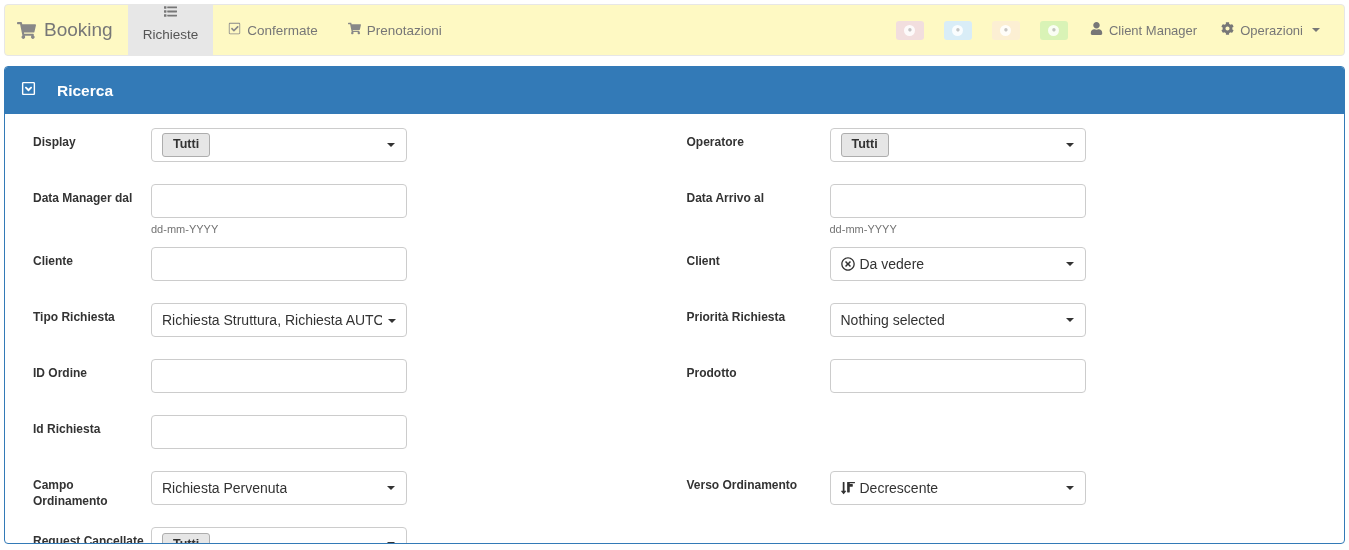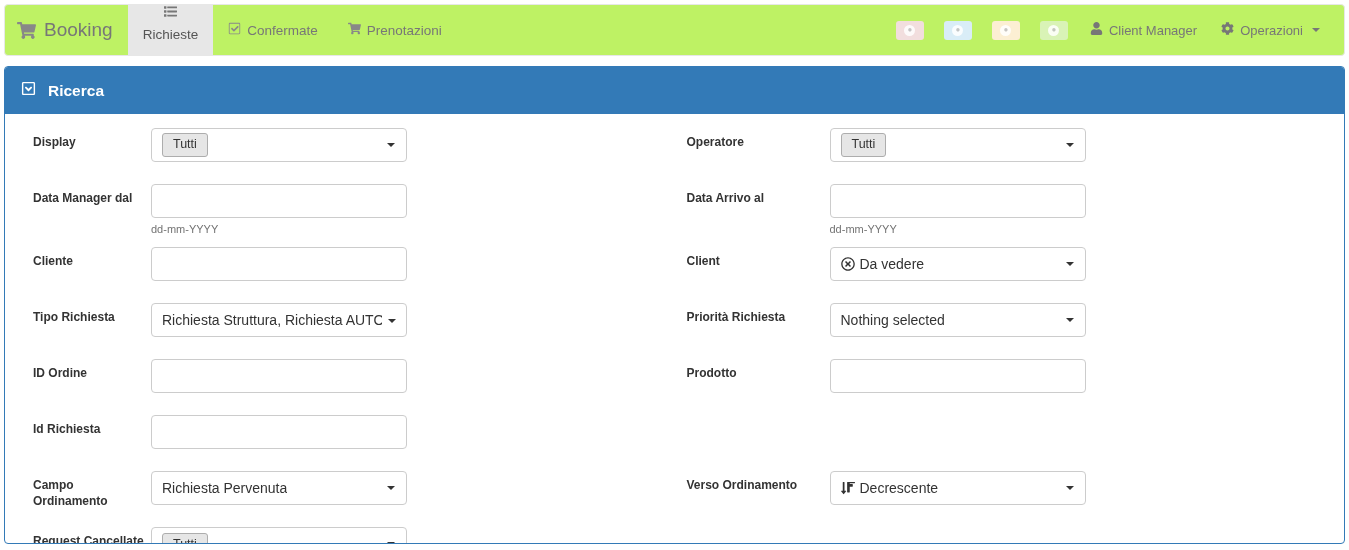--- a/index.html
+++ b/index.html
@@ -20,21 +20,21 @@
     background: #fff;
   }
 
   
   .navbar {
     position: absolute;
     left: 4px;
     top: 4px;
     width: 1341px;
     height: 52px;
-    background: #bef264;
+    background: #fef9c3;
     border: 1px solid #e7e7e7;
     border-radius: 4px;
     display: flex;
     align-items: stretch;
     gap: 12px;
   }
   .navbar-left {
     display: flex;
     align-items: stretch;
   }
@@ -124,21 +124,21 @@
   }
   .panel-heading {
     background: #337ab7;
     color: #fff;
     height: 47px;
     display: flex;
     align-items: center;
     padding-left: 16px;
     font-size: 15.5px;
     font-weight: bold;
-    gap: 12px;
+    gap: 21px;
   }
   .panel-body {
     padding: 14px 0 0 0;
     position: relative;
     height: 429px;
   }
 
   
   .form-cols {
     display: flex;
@@ -219,20 +219,21 @@
   }
   .chip {
     display: inline-block;
     background: #e6e6e6;
     border: 1px solid #adadad;
     border-radius: 3px;
     padding: 2px 10px;
     font-size: 12.5px;
     color: #333;
     line-height: 1.4;
+    font-weight: bold;
   }
   .sel-text { overflow: hidden; text-overflow: clip; white-space: nowrap; }
   .sel-icon { margin-right: 5px; display: inline-flex; align-items: center; }
 
   .spacer-row { height: 46px; margin-bottom: 10px; }
 </style>
 </head>
 <body>
 
 <div class="page">

